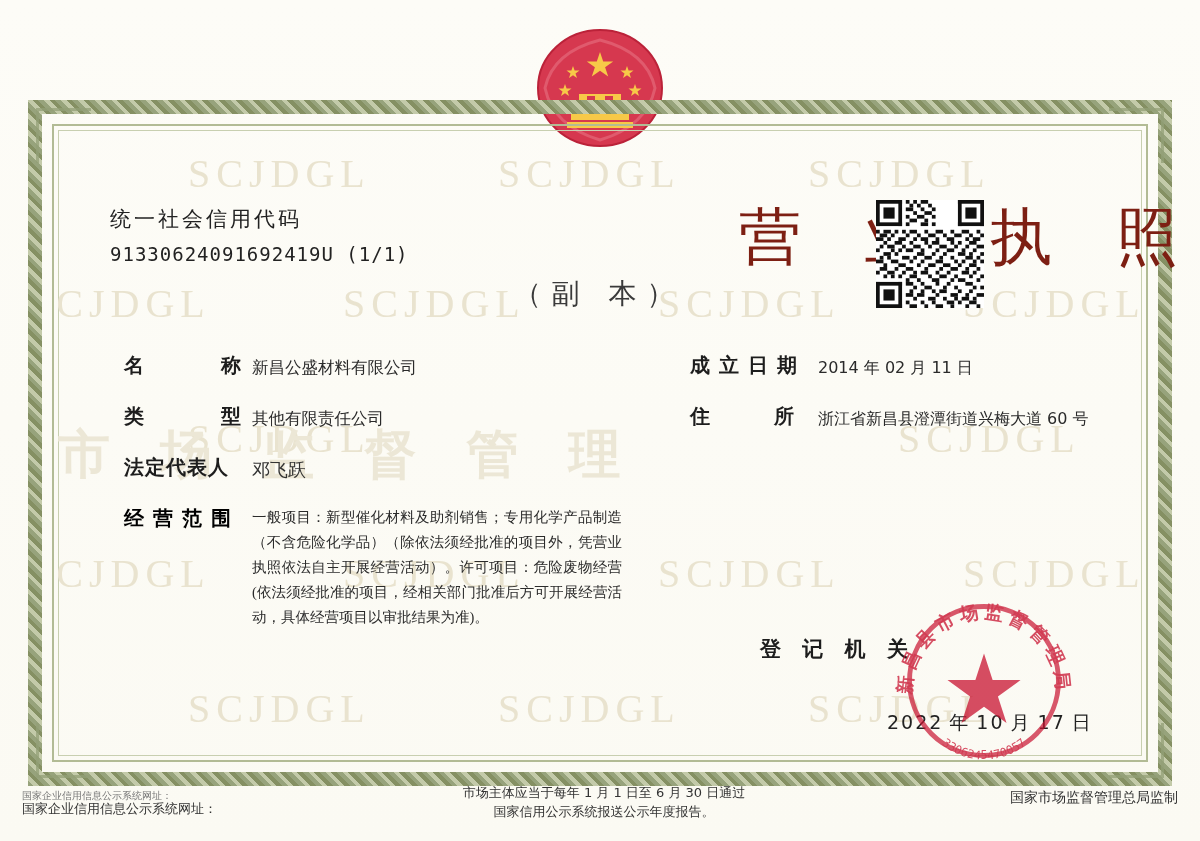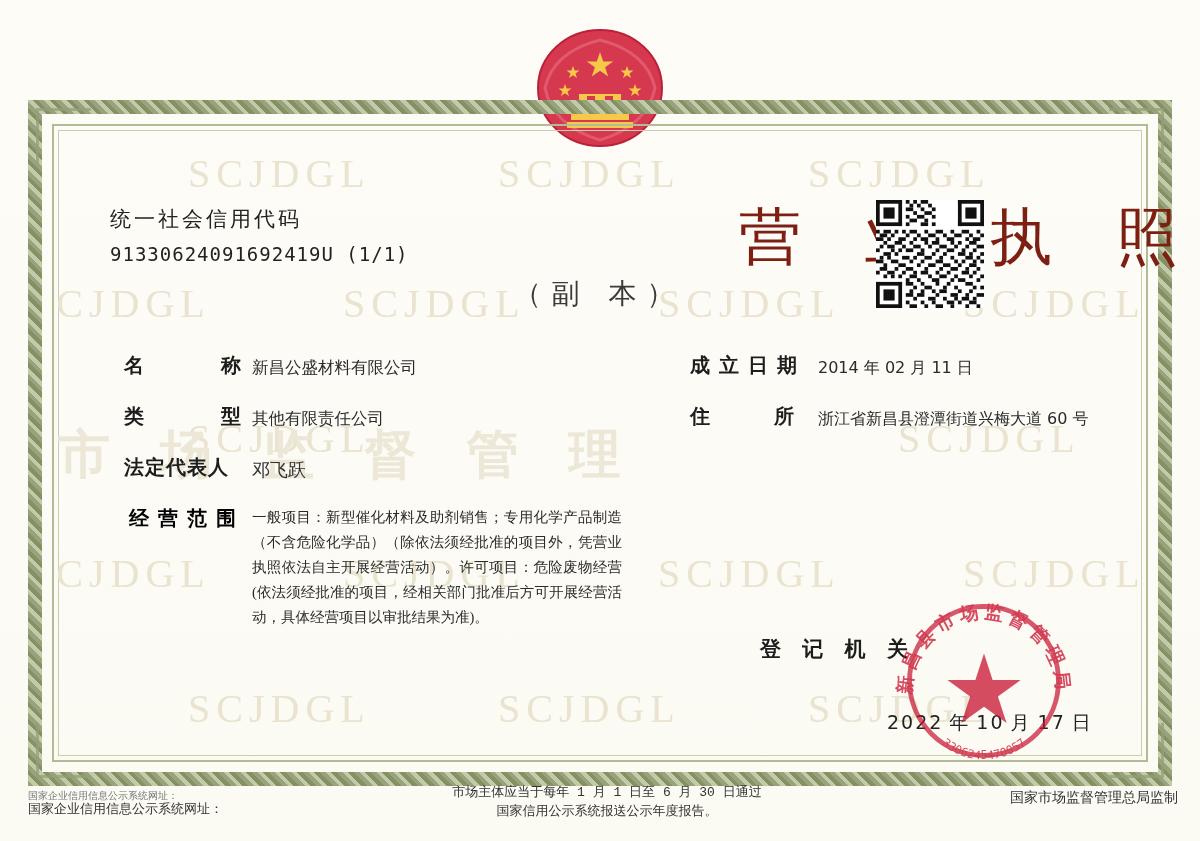--- a/index.html
+++ b/index.html
@@ -130,21 +130,21 @@
   .row .val{
     font-size:16.5px;color:#2a2a2a;line-height:26px;
     padding-left:10px;padding-top:3px;
   }
   .row .val.sign{
     font-family:"Liberation Serif","DejaVu Serif",serif;
     font-size:18px;
     color:#333;
   }
   .scope-row{display:flex;align-items:flex-start;margin-top:6px;}
-  .scope-row .lab{width:118px;flex:none;font-size:20px;font-weight:600;letter-spacing:1px;text-align:center;}
+  .scope-row .lab{width:118px;flex:none;font-size:20px;font-weight:600;letter-spacing:1px;}
   .scope-text{
     width:370px;padding-left:10px;
     font-size:14.5px;line-height:25px;color:#2b2b2b;
     text-align:justify;
     font-family:"Liberation Serif","DejaVu Serif",serif;
   }
 
   .fields-right{position:absolute;left:690px;top:352px;width:420px;}
   .fields-right .row .lab{width:118px;}
   .fields-right .row .val{font-size:16px;}
@@ -162,22 +162,22 @@
   .date-line span{margin:4px 3px;}
 
   .seal{
     position:absolute;right:118px;top:583px;
     width:196px;height:196px;
     opacity:.82;
   }
 
   
   .footer{
-    position:absolute;left:14px;right:0;bottom:14px;height:44px;
-    font-size:13px;color:#333;font-family:Liberation Mono, monospace;
+    position:absolute;left:8px;right:0;bottom:14px;height:44px;
+    font-size:13px;color:#333;
   }
   .footer .f-left{position:absolute;left:14px;top:6px;font-size:13px;}
   .footer .f-left .tiny{font-size:10px;color:#777;display:block;margin-bottom:-3px;}
   .footer .f-center{
     position:absolute;left:50%;transform:translateX(-50%);top:0;
     text-align:center;line-height:19px;font-size:13px;
   }
   .footer .f-right{position:absolute;right:22px;top:6px;font-size:14px;}
 </style>
 </head>

